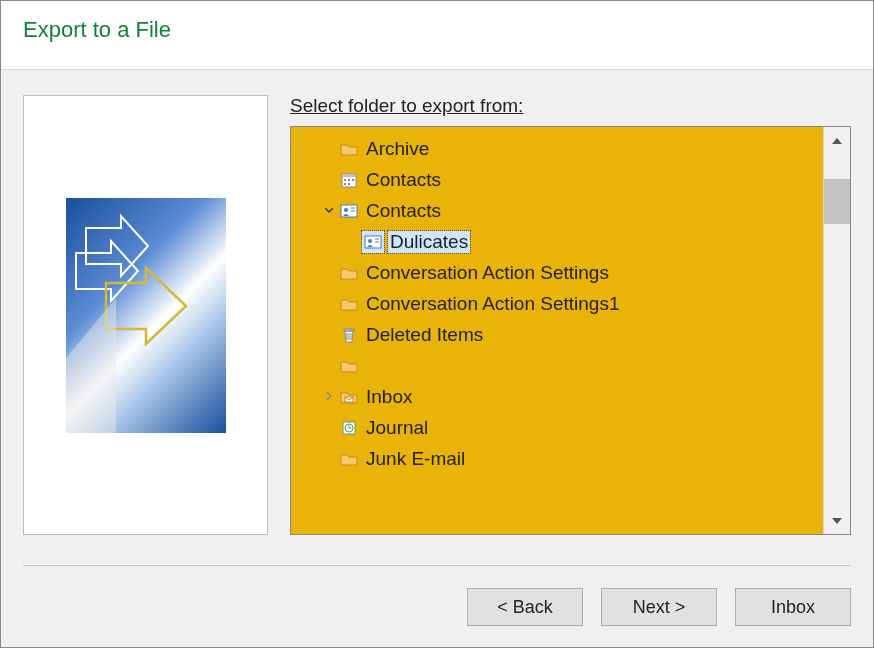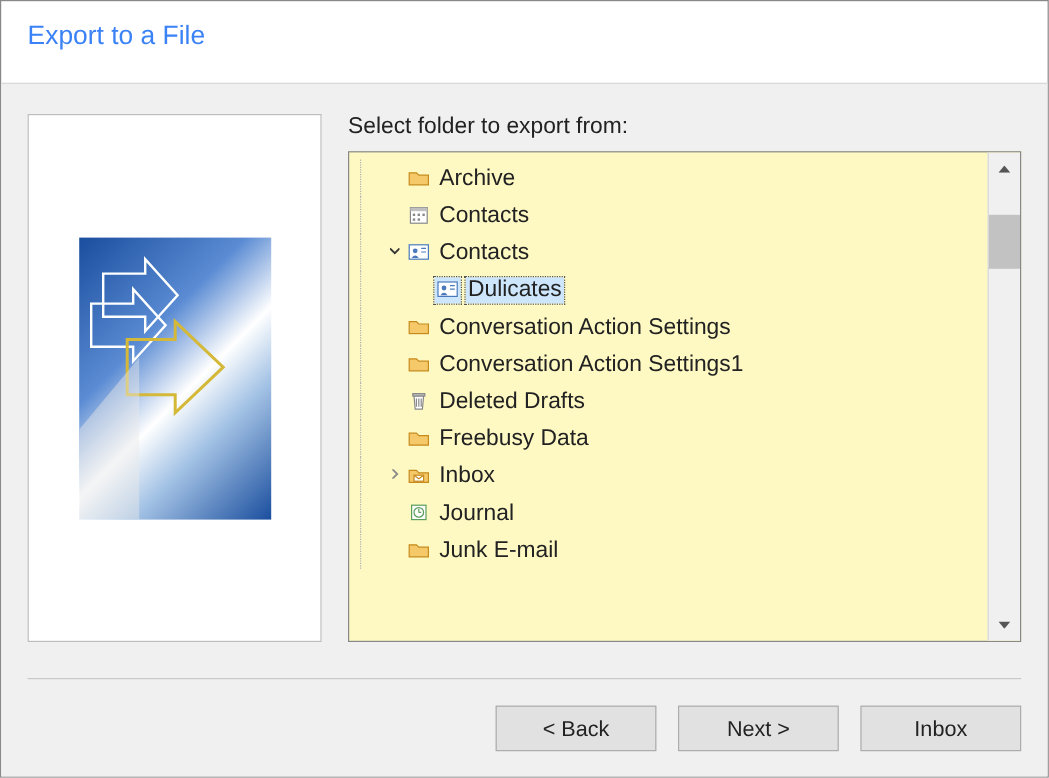--- a/index.html
+++ b/index.html
@@ -12,21 +12,21 @@
       background: #ffffff;
       width: 874px;
       height: 648px;
       border: 1px solid #888;
       overflow: hidden;
       font-size: 14px;
     }
     .titlebar {
       height: 68px;
       padding: 16px 22px;
-      color: #3b82f6;
+      color: #15803d;
       font-size: 22px;
       font-weight: 400;
     }
     .body-area {
       background: #f0f0f0;
       height: calc(100% - 56px);
       padding: 25px 22px 22px 22px;
       position: relative;
       border-top: 1px solid #d8d8d8;
     }
@@ -58,24 +58,25 @@
     }
     .right-pane {
       flex: 1;
       display: flex;
       flex-direction: column;
     }
     .prompt-label {
       font-size: 19px;
       color: #222;
       margin-bottom: 9px;
+      text-decoration: underline;
     }
     .tree-container {
       flex: 1;
-      background: #fef9c3;
+      background: #eab308;
       border: 1px solid #888;
       display: flex;
       overflow: hidden;
     }
     .tree-content {
       flex: 1;
       padding: 6px 0;
       overflow: hidden;
     }
     .tree-scrollbar {
@@ -152,21 +153,21 @@
       margin-top: 30px;
     }
     .button-row {
       display: flex;
       justify-content: flex-end;
       gap: 18px;
       margin-top: 22px;
       padding-right: 0;
     }
     .wiz-btn {
-      width: 134px;
+      width: 116px;
       height: 38px;
       background: #e1e1e1;
       border: 1px solid #adadad;
       font-size: 18px;
       color: #222;
       font-family: inherit;
       cursor: pointer;
     }
   </style>
 </head>
@@ -262,29 +263,28 @@
             <div class="tree-row">
               <span class="indent-guide"></span>
               <span class="spacer"></span>
               <span class="icon"><svg class="folder-icon-svg" width="14" height="16">
                   <path d="M3 4 L11 4 L10 15 L4 15 Z" fill="#fff" stroke="#888"></path>
                   <rect x="2" y="2" width="10" height="2" fill="#c0c0c0" stroke="#888"></rect>
                   <line x1="5" y1="6" x2="5" y2="13" stroke="#888"></line>
                   <line x1="7" y1="6" x2="7" y2="13" stroke="#888"></line>
                   <line x1="9" y1="6" x2="9" y2="13" stroke="#888"></line>
                 </svg></span>
-              <span class="label">Deleted Drafts</span>
-            </div>
-            <div class="tree-row">
-              <span class="indent-guide"></span>
-              <span class="spacer"></span>
-              <span class="icon"><svg class="folder-icon-svg" width="18" height="14">
-                  <path d="M1 3 L7 3 L9 5 L17 5 L17 13 L1 13 Z" fill="#f5c869" stroke="#c68a1d" stroke-width="1"></path>
-                </svg></span>
-              <span class="label">Freebusy Data</span>
+              <span class="label">Deleted Items</span>
+            </div>
+            <div class="tree-row">
+              <span class="indent-guide"></span>
+              <span class="spacer"></span>
+              <span class="icon"><svg class="folder-icon-svg" width="18" height="14">
+                  <path d="M1 3 L7 3 L9 5 L17 5 L17 13 L1 13 Z" fill="#f5c869" stroke="#c68a1d" stroke-width="1"></path>
+                </svg></span>
             </div>
             <div class="tree-row">
               <span class="indent-guide"></span>
               <span class="expander"><svg width="8" height="8">
                   <path d="M2 0 L6 4 L2 8" fill="none" stroke="#888" stroke-width="1.5"></path>
                 </svg></span>
               <span class="icon"><svg class="folder-icon-svg" width="18" height="14">
                   <path d="M1 3 L7 3 L9 5 L17 5 L17 13 L1 13 Z" fill="#f5c869" stroke="#c68a1d"></path>
                   <rect x="5" y="7" width="8" height="5" fill="#fff" stroke="#c68a1d"></rect>
                   <path d="M5 7 L9 10 L13 7" fill="none" stroke="#c68a1d"></path>

